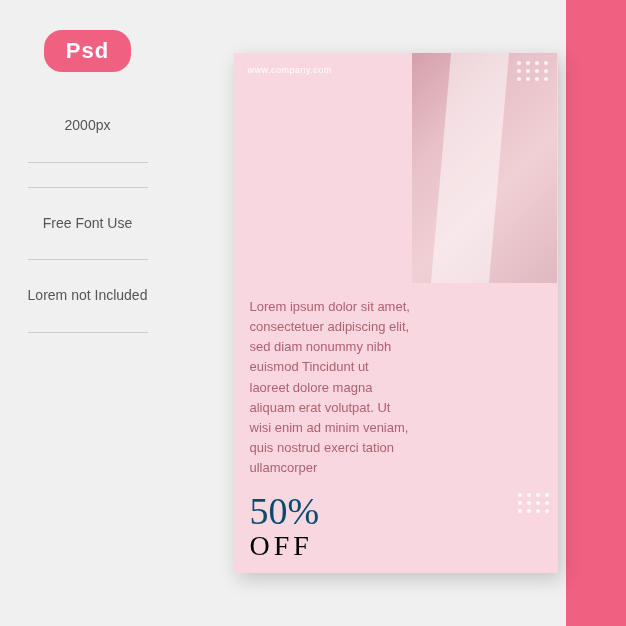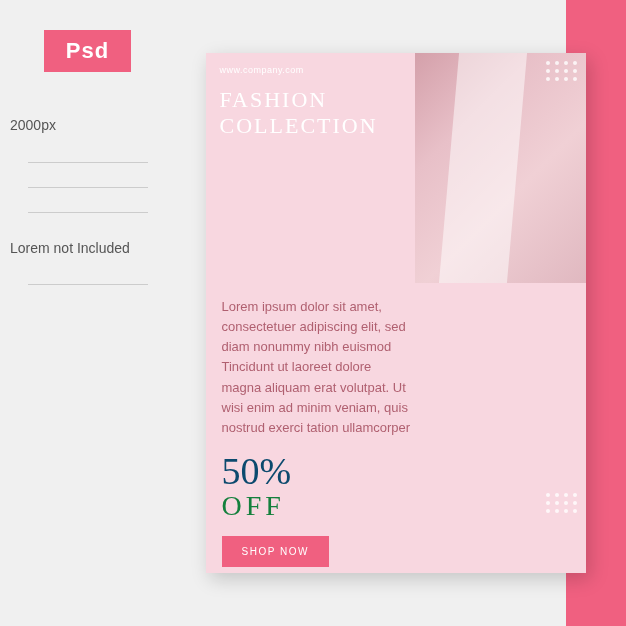--- a/index.html
+++ b/index.html
@@ -27,50 +27,51 @@
 
     .psd-badge {
       background: #f06080;
       color: white;
       font-size: 22px;
       font-weight: bold;
       padding: 8px 22px;
       font-family: Arial, sans-serif;
       letter-spacing: 1px;
       margin-bottom: 30px;
+      border-radius: 18px;
     }
 
     .sidebar-divider {
       width: 120px;
       height: 1px;
       background: #ccc;
       margin: 12px 0;
     }
 
     .sidebar-item {
       width: 100%;
-      text-align: left;
+      text-align: center;
       padding: 14px 10px;
       color: #555;
       font-size: 14px;
       font-family: Arial, sans-serif;
       line-height: 1.4;
     }
 
     
     .main {
       flex: 1;
       display: flex;
       align-items: center;
       justify-content: center;
       padding: 30px 20px 30px 10px;
     }
 
     .card {
-      width: 380px;
+      width: 324px;
       height: 520px;
       background: #fce4ec;
       position: relative;
       box-shadow: 4px 6px 18px rgba(0,0,0,0.18);
       overflow: hidden;
     }
 
     
     .card-top {
       position: absolute;
@@ -191,21 +192,21 @@
     .discount-text {
       font-size: 38px;
       color: #0c4a6e;
       font-family: 'Georgia', serif;
       line-height: 1.0;
       font-weight: normal;
     }
 
     .off-text {
       font-size: 28px;
-      color: #15803d;
+      color: #000000;
       font-family: 'Georgia', serif;
       letter-spacing: 4px;
       font-weight: normal;
     }
 
     .shop-btn {
       display: inline-block;
       background: #f06080;
       color: #fff;
       padding: 10px 20px;
@@ -236,38 +237,35 @@
 <div class="sidebar">
   <div class="psd-badge">Psd</div>
 
   <div class="sidebar-item">2000px</div>
 
   <div class="sidebar-divider"></div>
 
 
   <div class="sidebar-divider"></div>
 
+  <div class="sidebar-item">Free Font Use</div>
 
   <div class="sidebar-divider"></div>
 
   <div class="sidebar-item">Lorem not Included</div>
 
   <div class="sidebar-divider"></div>
 </div>
 
 <div class="main">
   <div class="card">
 
     <div class="card-top">
       <div class="card-top-left">
         <div class="website-url">www.company.com</div>
-        <div class="collection-title">
-          <span>FASHION</span><br>
-          <span>COLLECTION</span>
-        </div>
       </div>
       <div class="card-top-right">
         <div class="model-figure">
 
           <div class="dots-top-right">
             <div class="dot"></div>
             <div class="dot"></div>
             <div class="dot"></div>
             <div class="dot"></div>
             <div class="dot"></div>

